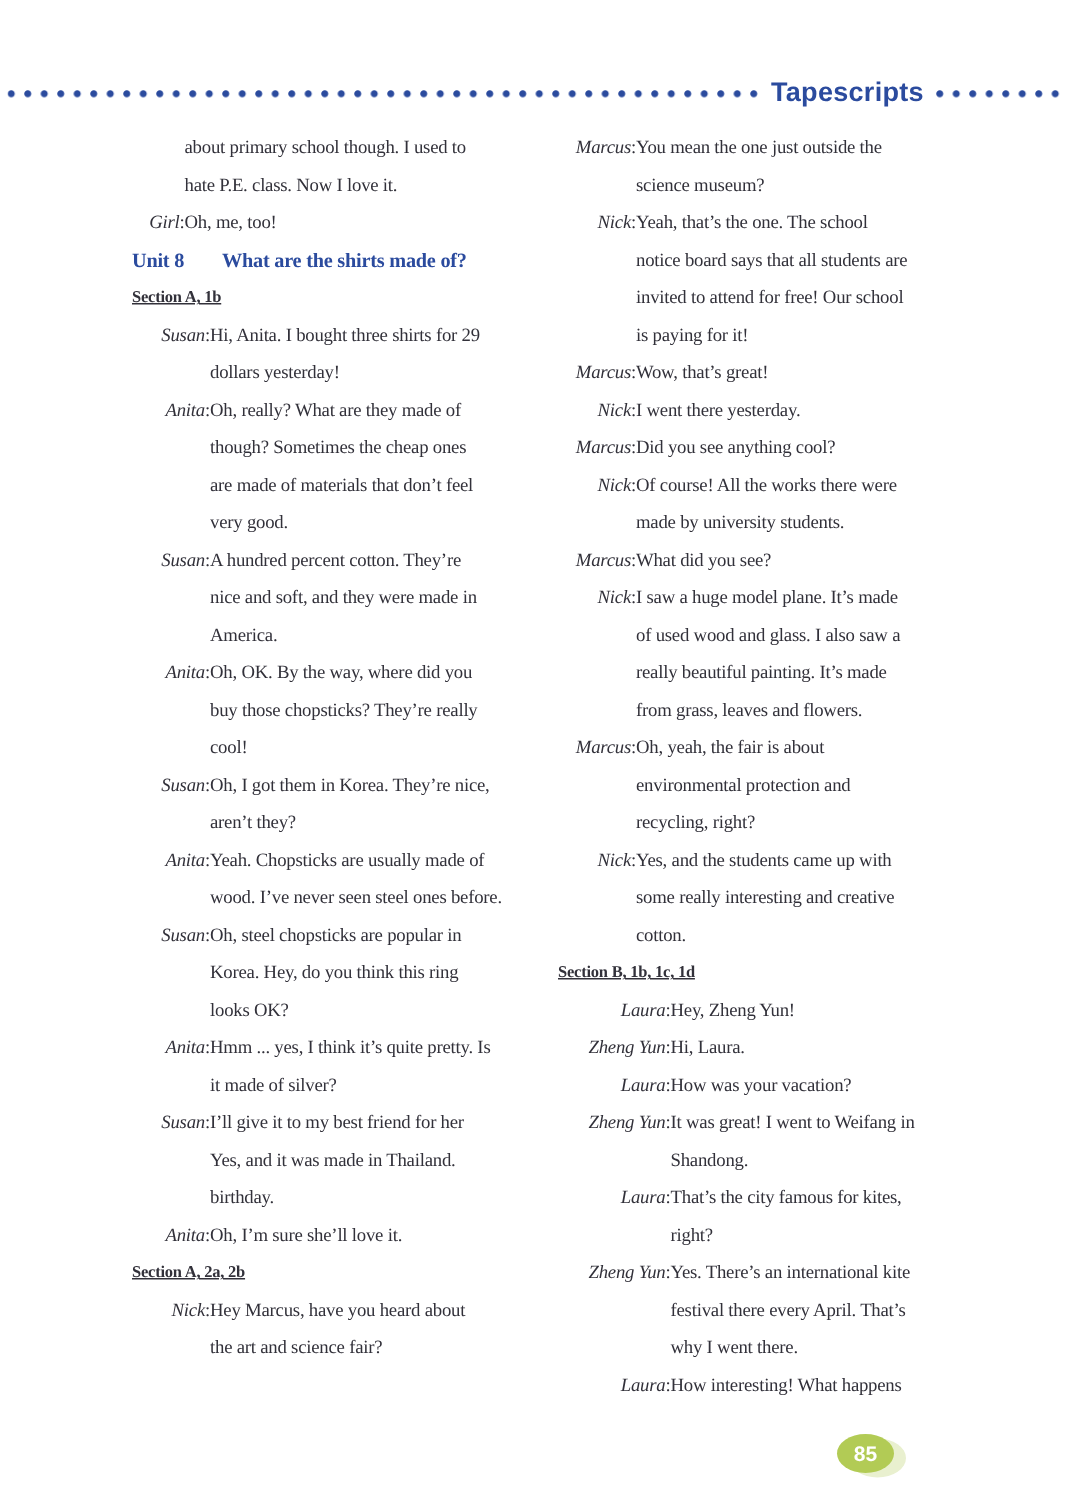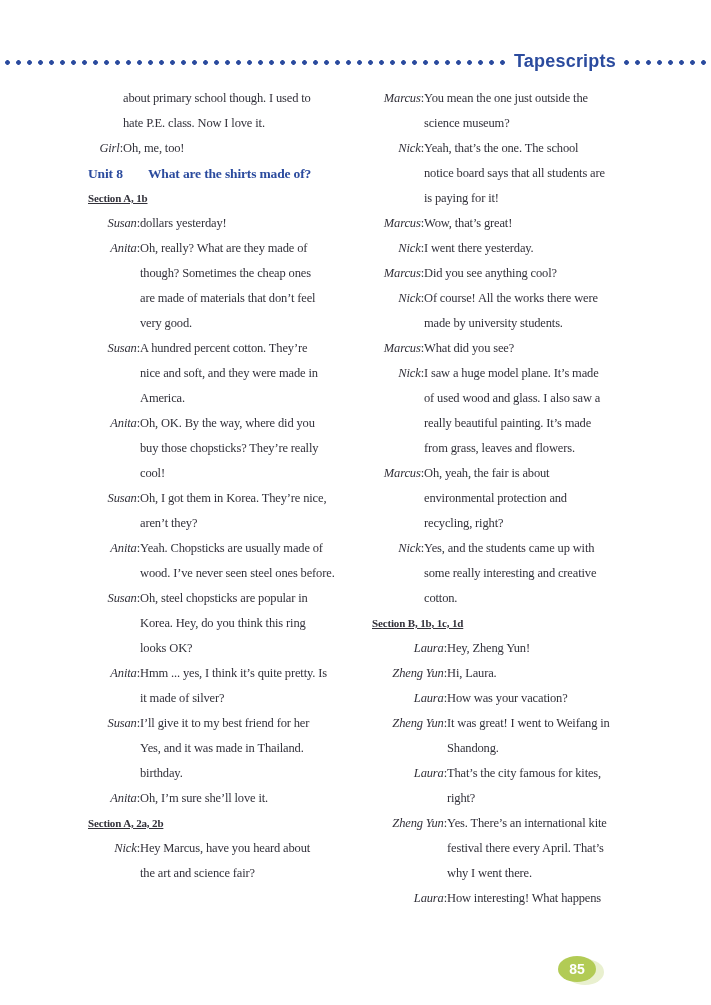--- a/index.html
+++ b/index.html
@@ -115,20 +115,21 @@
           <span class="speaker">Girl</span>
           <span class="tbody">
             <div class="line">Oh, me, too!</div>
           </span>
         </div>
         <div class="unit-heading"><span class="unit-label">Unit 8</span><span class="unit-title">What are the shirts made of?</span></div>
         <div class="section-heading">Section A, 1b</div>
         <div class="turn medium">
           <span class="speaker">Susan</span>
           <span class="tbody">
+            <div class="line">Hi, Anita. I bought three shirts for 29</div>
             <div class="line">dollars yesterday!</div>
           </span>
         </div>
         <div class="turn medium">
           <span class="speaker">Anita</span>
           <span class="tbody">
             <div class="line">Oh, really? What are they made of</div>
             <div class="line">though? Sometimes the cheap ones</div>
             <div class="line">are made of materials that don’t feel</div>
             <div class="line">very good.</div>
@@ -208,20 +209,21 @@
           <span class="tbody">
             <div class="line">You mean the one just outside the</div>
             <div class="line">science museum?</div>
           </span>
         </div>
         <div class="turn medium">
           <span class="speaker">Nick</span>
           <span class="tbody">
             <div class="line">Yeah, that’s the one. The school</div>
             <div class="line">notice board says that all students are</div>
+            <div class="line">invited to attend for free! Our school</div>
             <div class="line">is paying for it!</div>
           </span>
         </div>
         <div class="turn medium">
           <span class="speaker">Marcus</span>
           <span class="tbody">
             <div class="line">Wow, that’s great!</div>
           </span>
         </div>
         <div class="turn medium">

